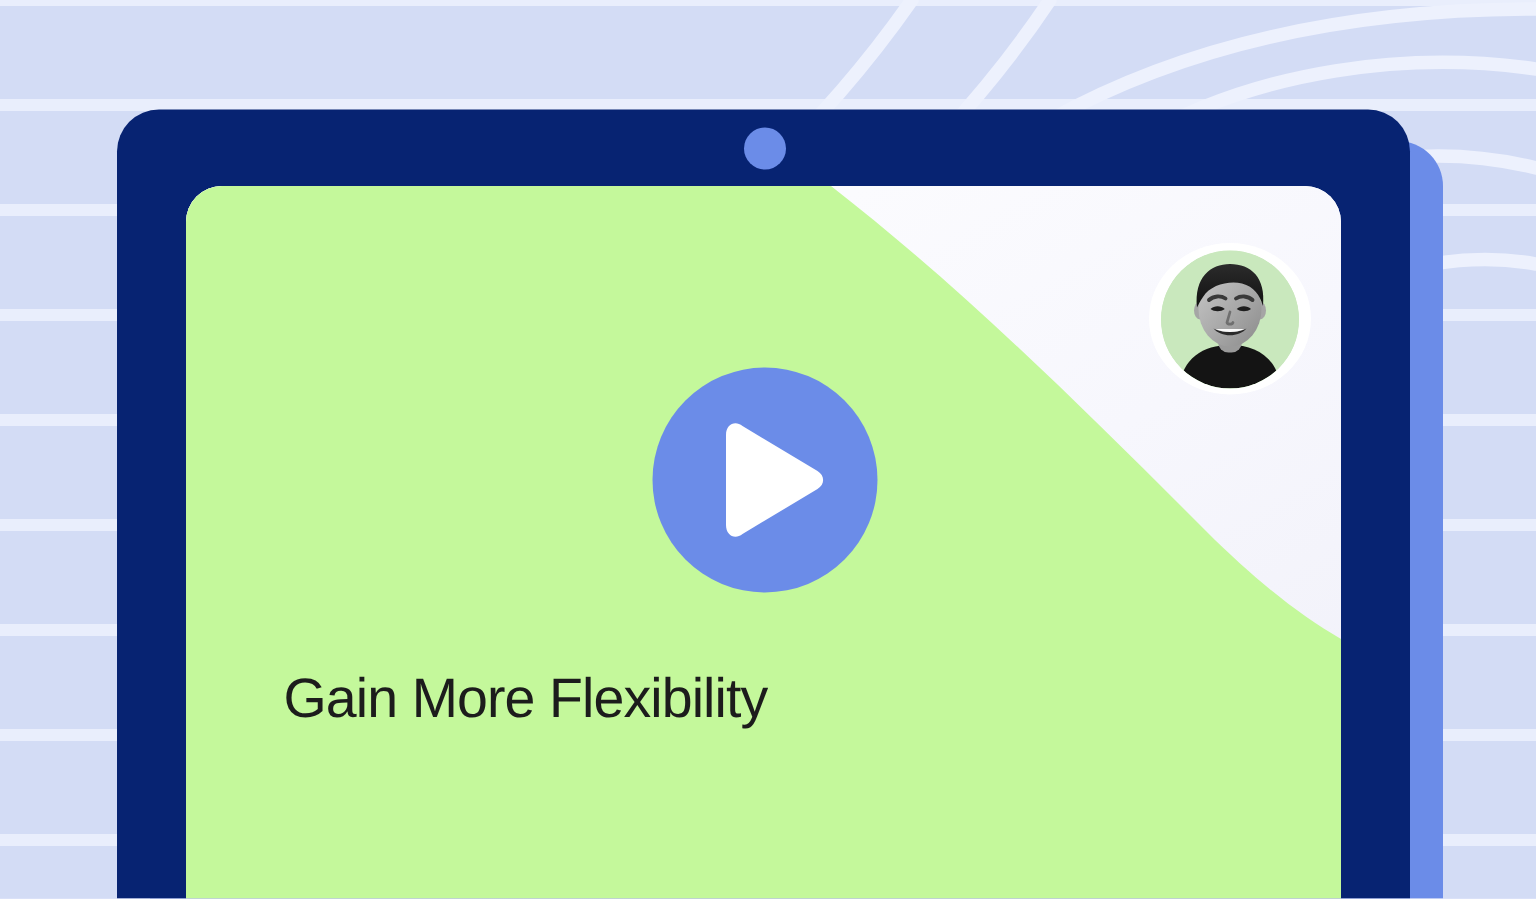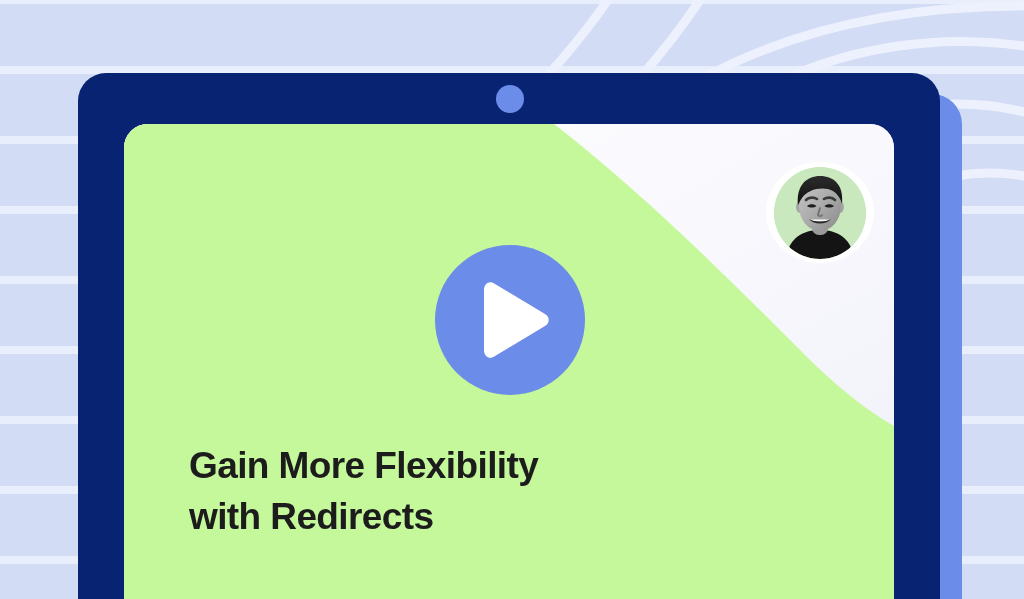--- a/index.html
+++ b/index.html
@@ -127,21 +127,21 @@
 
   
   .title-block {
     position: absolute;
     left: 189px;
     top: 440px;
     width: 520px;
   }
   .title-line {
     font-family: "Liberation Sans", sans-serif;
-    font-weight: bold;
+    font-weight: normal;
     font-size: 37px;
     line-height: 51px;
     letter-spacing: -0.6px;
     color: #1C1C1C;
     white-space: nowrap;
   }
 </style>
 </head>
 <body>
 
@@ -235,17 +235,16 @@
 
             <path d="M 35 52 C 40 58 52 58 57 52 C 52 55 40 55 35 52 Z" fill="#2A2A2A"></path>
             <path d="M 36.5 52.4 C 41 55 51 55 55.5 52.4 Z" fill="#FAFAFA"></path>
           </g>
         </svg>
       </div>
     </div>
 
     <div class="title-block" style="left:65px; top:316px;">
       <div class="title-line">Gain More Flexibility</div>
-      <div class="title-line">with Redirects</div>
     </div>
 
   </div>
 </div>
 
 </body></html>

